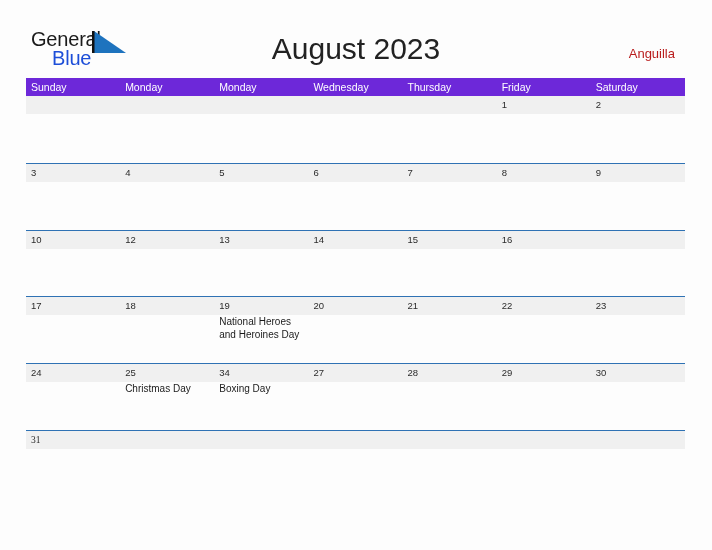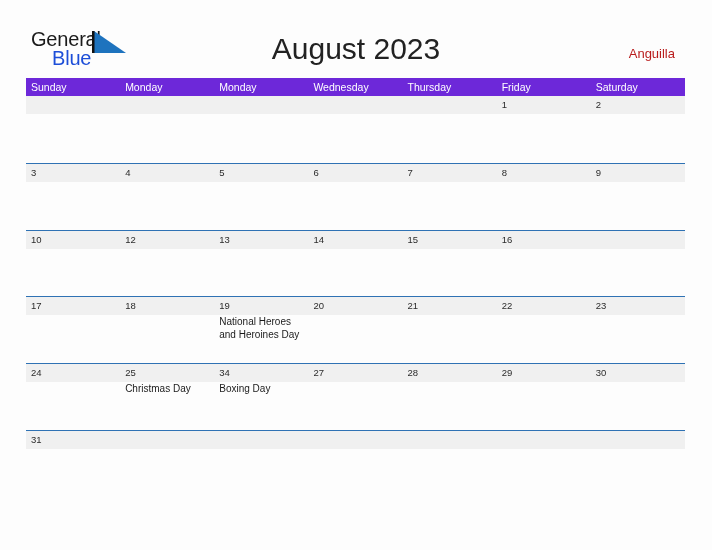--- a/index.html
+++ b/index.html
@@ -110,20 +110,21 @@
     width: 659px;
     height: 66.8px;
     border-top: 1.5px solid #2f72b4;
     box-sizing: border-box;
   }
   .week-row.first-row {
     border-top: none;
   }
   .week-row.last-row {
     height: 18px;
+    font-family: Liberation Serif, serif;
   }
 
   .date-band {
     position: absolute;
     left: 0;
     top: 0;
     width: 659px;
     height: 18px;
     background: #f0f0f0;
   }

